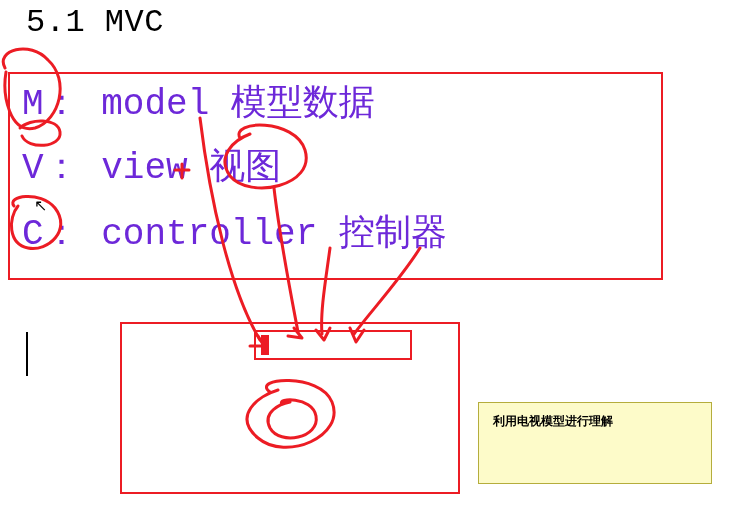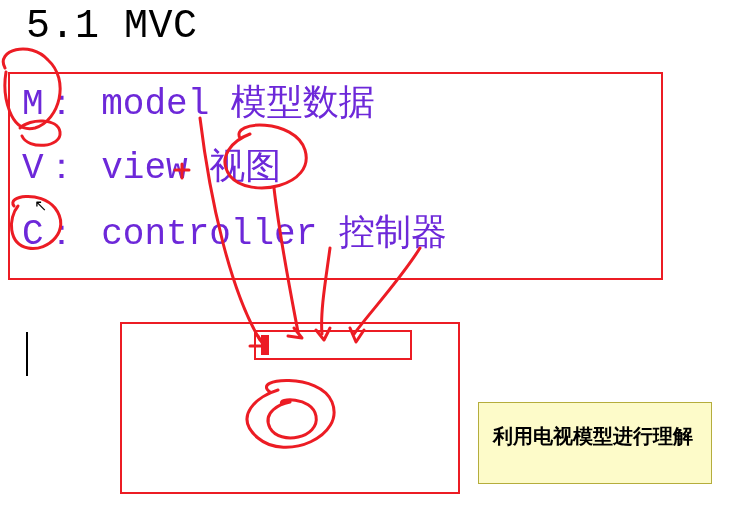--- a/index.html
+++ b/index.html
@@ -13,21 +13,21 @@
     position: relative;
   }
   .canvas {
     position: absolute;
     inset: 0;
   }
   .heading {
     position: absolute;
     left: 26px;
     top: 4px;
-    font-size: 40px;
+    font-size: 32px;
     font-family: "Courier New", monospace;
     letter-spacing: 0.5px;
     color: #000;
   }
   .box-upper {
     position: absolute;
     left: 8px;
     top: 72px;
     width: 655px;
     height: 208px;
@@ -85,23 +85,23 @@
 
   .note {
     position: absolute;
     left: 478px;
     top: 402px;
     width: 234px;
     height: 82px;
     background: #fdfbc9;
     border: 1px solid #b5ad3c;
     box-sizing: border-box;
-    padding: 20px 14px;
+    padding: 10px 14px;
     font-family: "SimSun", sans-serif;
-    font-size: 20px;
+    font-size: 12px;
     color: #000;
     font-weight: bold;
   }
 
   
   svg.scribbles {
     position: absolute;
     inset: 0;
     width: 750px;
     height: 526px;

